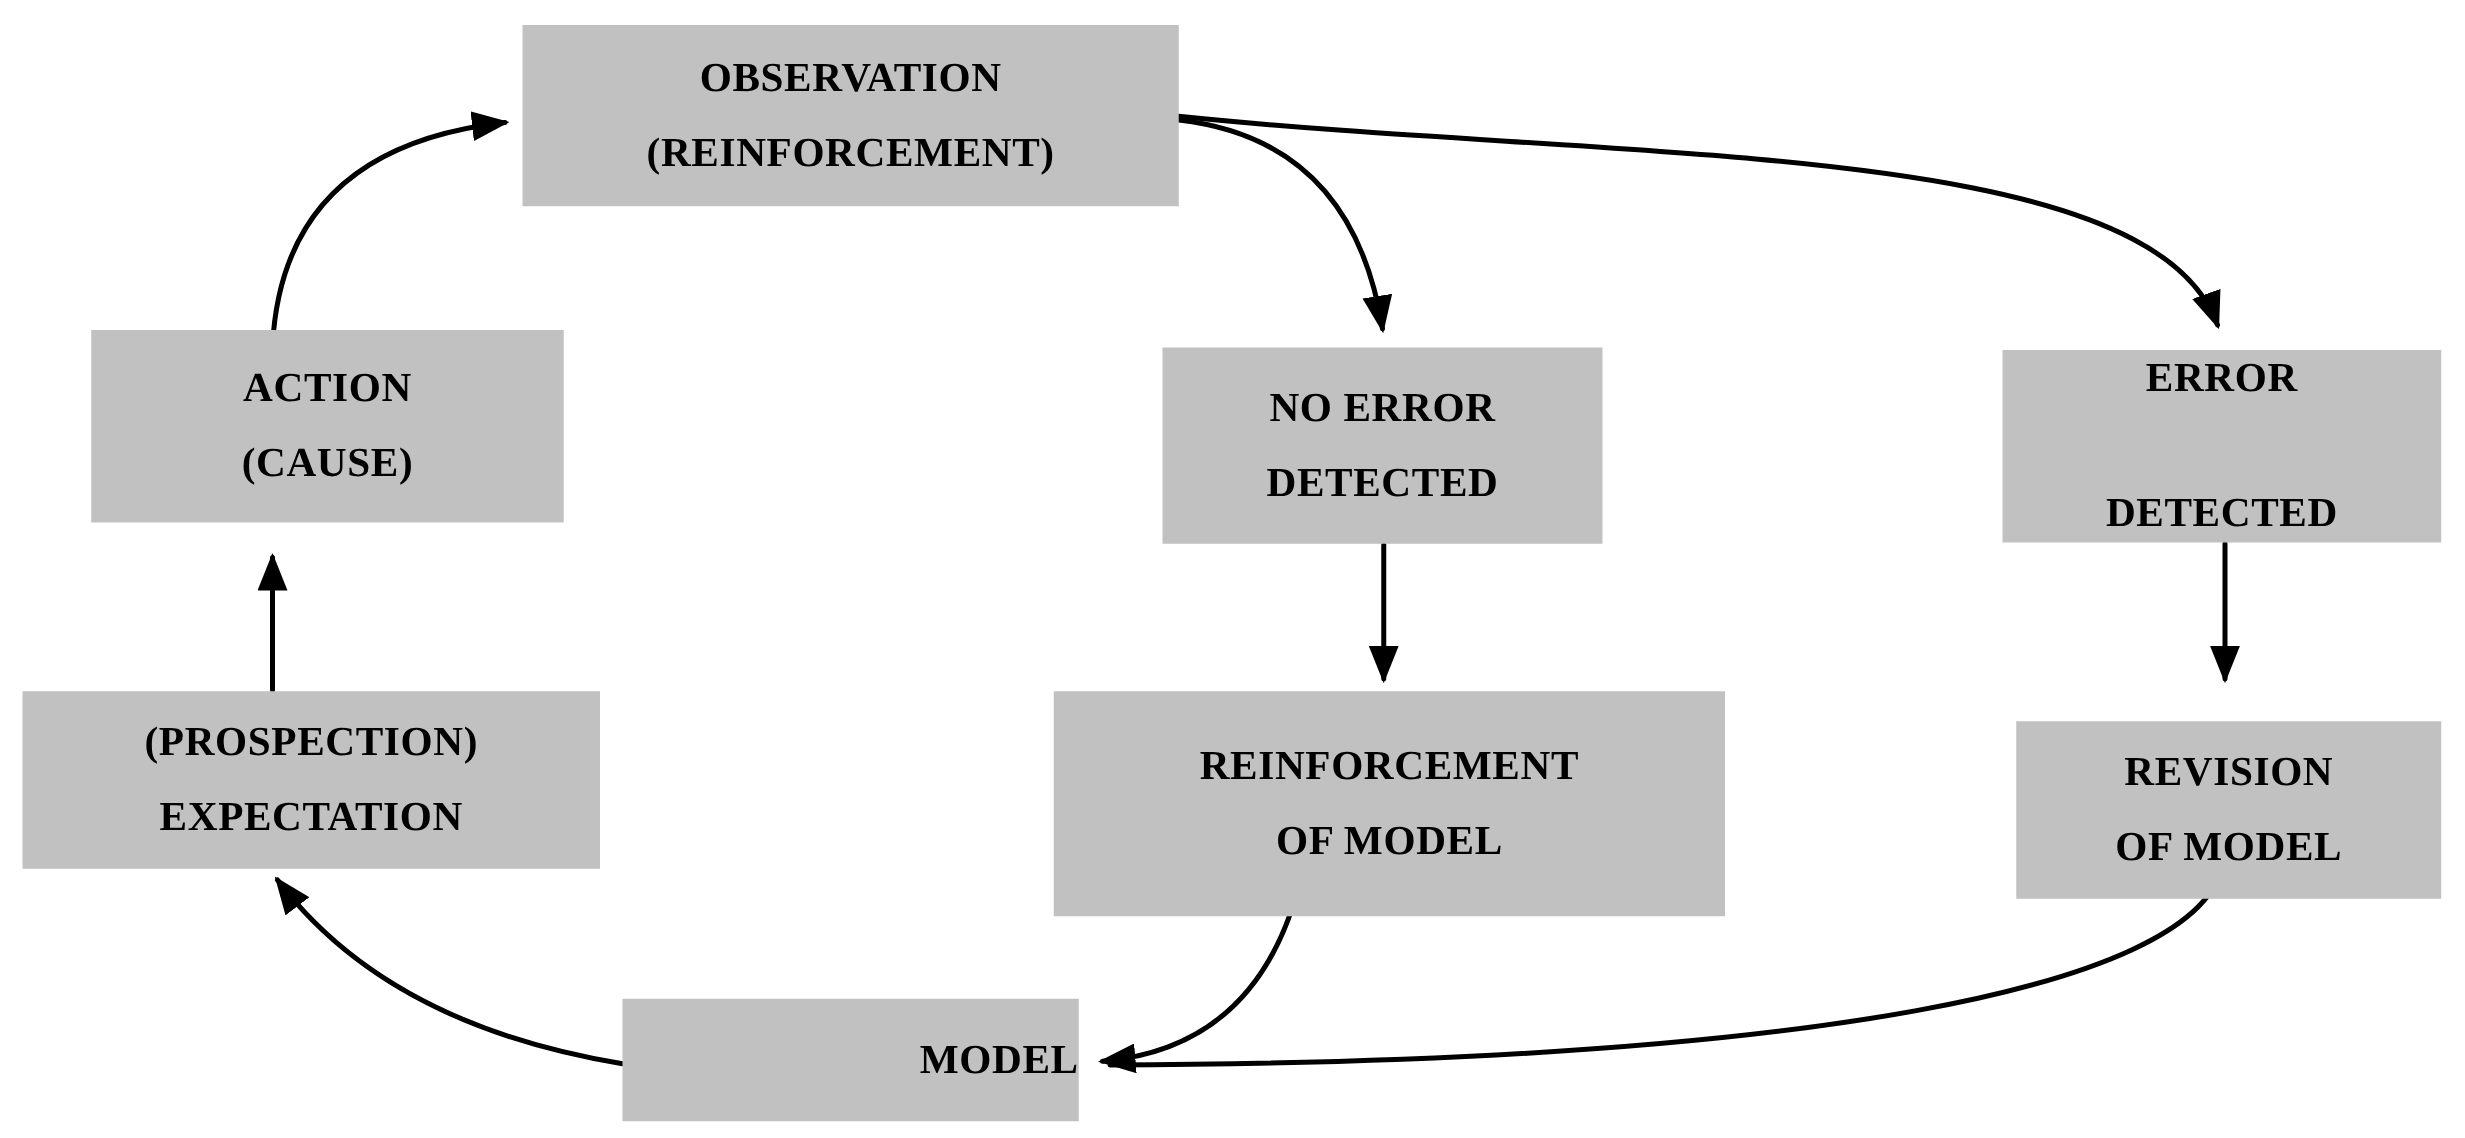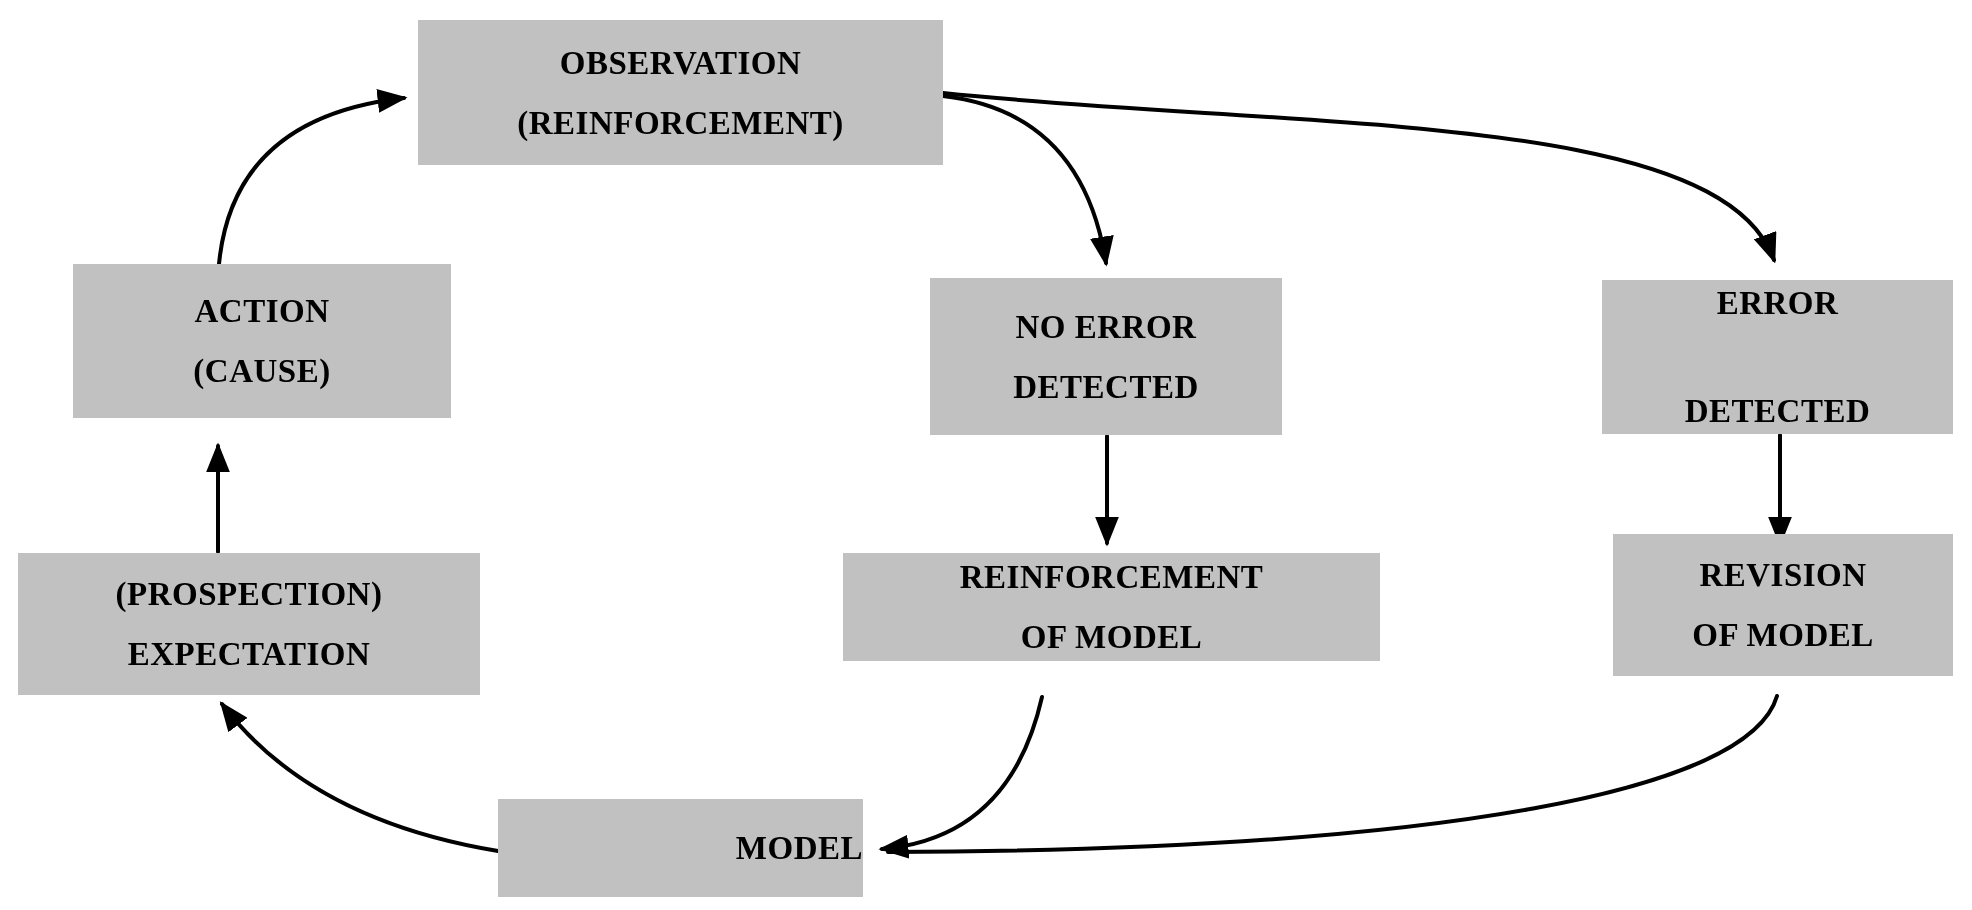--- a/index.html
+++ b/index.html
@@ -48,22 +48,22 @@
     line-height: 60px;
     letter-spacing: 0.5px;
     white-space: nowrap;
   }
   
   .node.observation   { left: 418px;  top: 20px;  width: 525px; height: 145px; }
   .node.action        { left: 35px;   top: 264px; width: 378px; height: 154px; margin-left: 38px; }
   .node.no-error      { left: 930px;  top: 278px; width: 352px; height: 157px; }
   .node.error         { left: 1602px; top: 280px; width: 351px; height: 154px; gap: 48px; }
   .node.expectation   { left: 18px;   top: 553px; width: 462px; height: 142px; }
-  .node.reinforcement { left: 843px;  top: 553px; width: 537px; height: 108px; }
-  .node.revision      { left: 1613px; top: 534px; width: 340px; height: 142px; }
+  .node.reinforcement { left: 843px;  top: 553px; width: 537px; height: 180px; }
+  .node.revision      { left: 1613px; top: 577px; width: 340px; height: 142px; }
   .node.model         { left: 498px;  top: 799px; width: 365px; height: 98px; align-items: flex-end;  }
 </style>
 </head>
 <body>
 
 <div class="canvas">
 
   <svg class="edges" viewBox="0 0 1972 910" xmlns="http://www.w3.org/2000/svg">
     <defs>
       <marker id="ah" viewBox="0 0 10 8" refX="8.8" refY="4" markerWidth="30" markerHeight="24" markerUnits="userSpaceOnUse" orient="auto">

